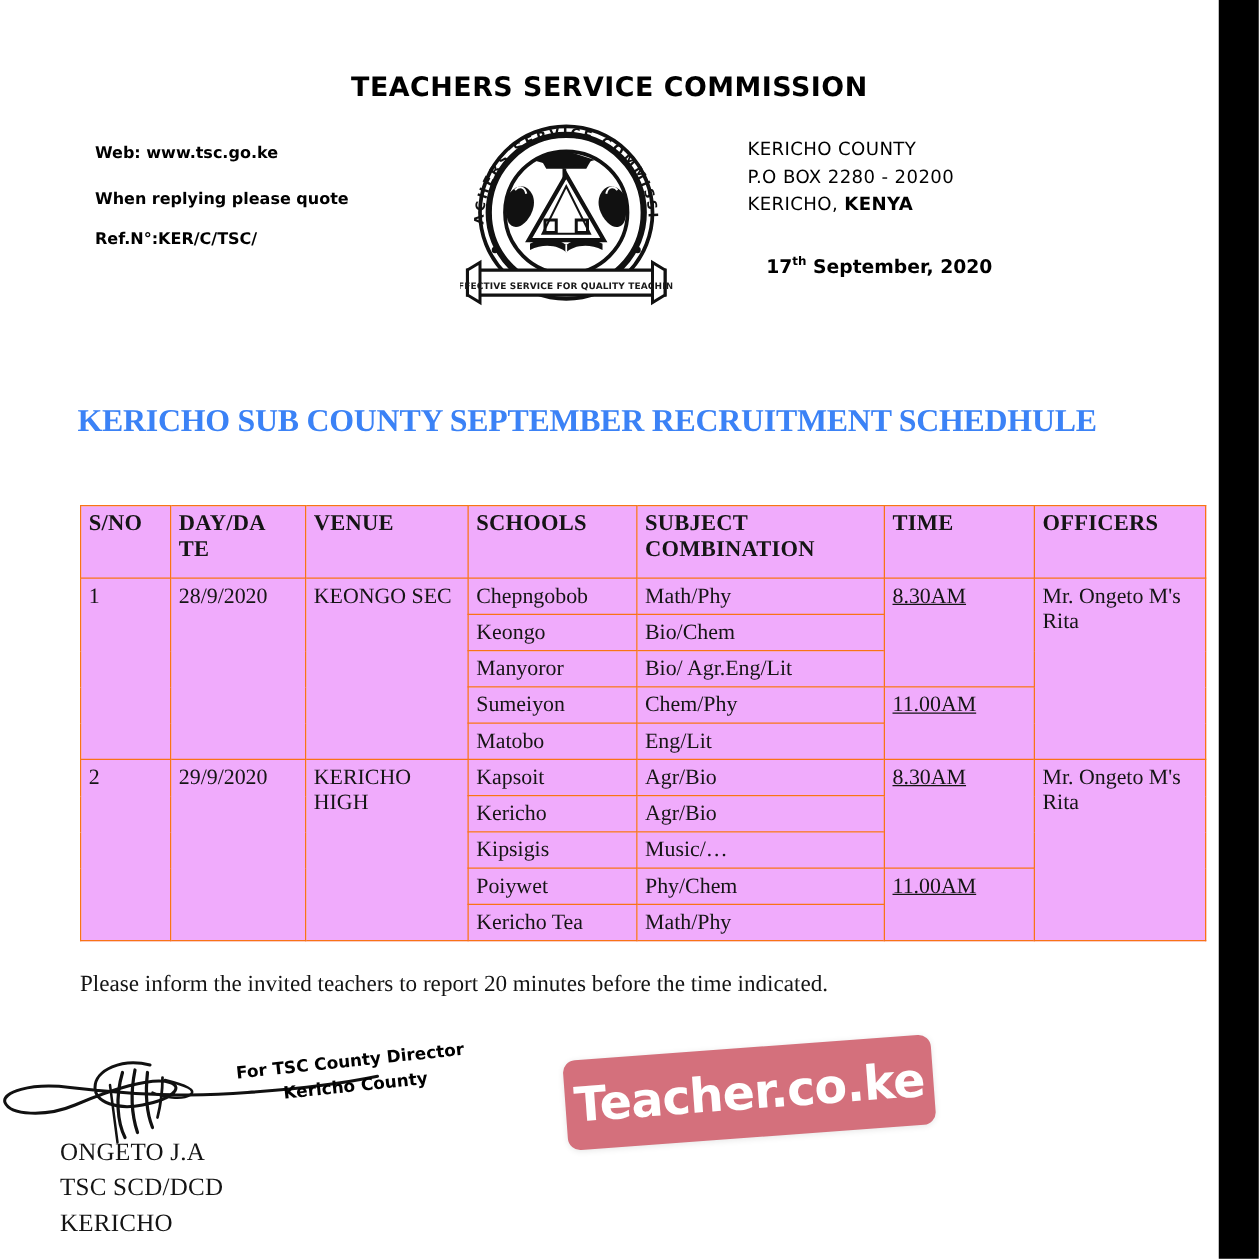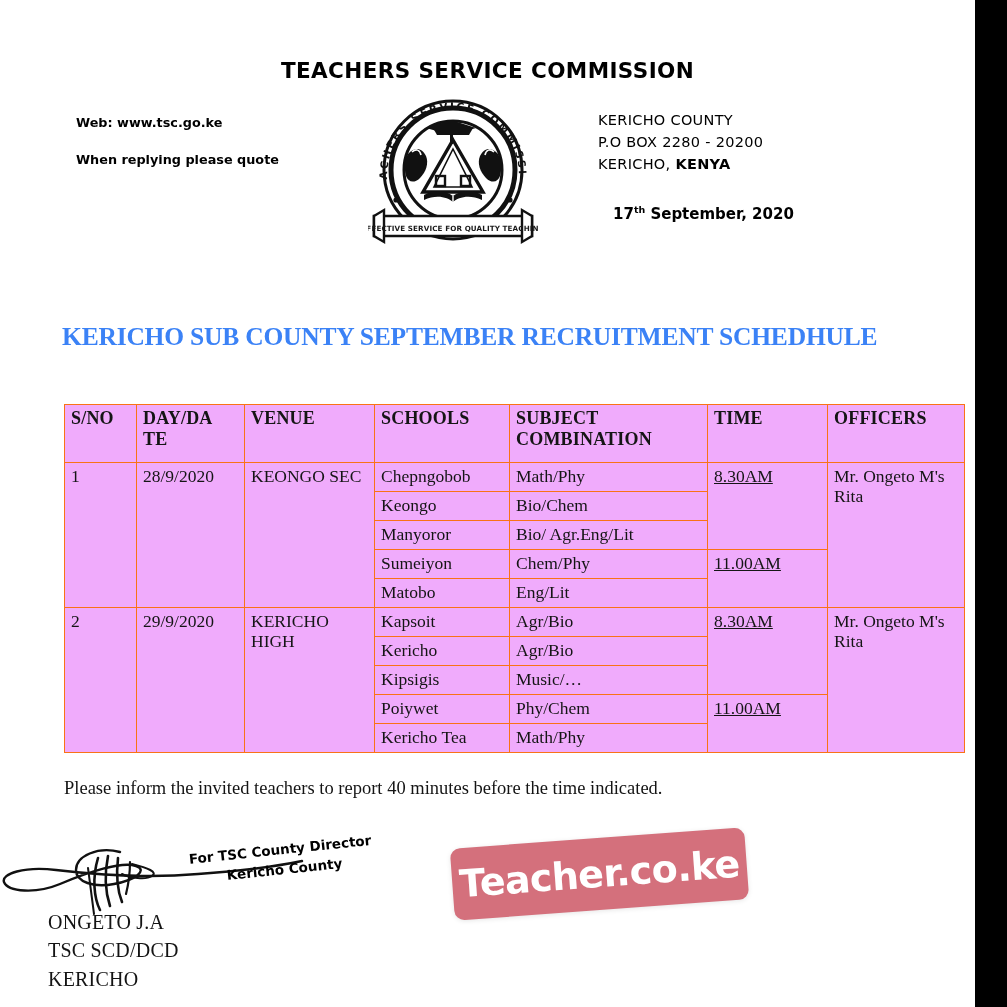--- a/index.html
+++ b/index.html
@@ -209,20 +209,21 @@
 <div class="page">
 
   <div class="letterhead">
 
     <div class="org-title">TEACHERS SERVICE COMMISSION</div>
 
     <div class="contact-block">
       <div>Web: www.tsc.go.ke</div>
       <div class="gap"></div>
       <div class="quote-line">When replying please quote</div>
+      <div class="ref-line">Ref.N°:KER/C/TSC/</div>
     </div>
 
     <div class="emblem">
       <svg viewBox="0 0 170 155" width="170" height="155" aria-hidden="true">
         <defs>
           <path id="arcTop" d="M 19,84 A 66,66 0 0 1 151,84"></path>
           <path id="arcBot" d="M 30,96 A 56,56 0 0 0 140,96"></path>
         </defs>
 
         <circle cx="85" cy="78" r="69" fill="none" stroke="#111" stroke-width="3"></circle>
@@ -352,21 +353,21 @@
             <td class="time-cell" rowspan="2">11.00AM</td>
           </tr>
           <tr>
             <td>Kericho Tea</td>
             <td>Math/Phy</td>
           </tr>
         </tbody>
     </table>
   </div>
 
-  <div class="note">Please inform the invited teachers to report 40 minutes before the time indicated.</div>
+  <div class="note">Please inform the invited teachers to report 20 minutes before the time indicated.</div>
 
   <div class="sig-area">
     <div class="sig-scribble">
       <svg viewBox="0 0 330 75" width="330" height="75" aria-hidden="true">
         <g fill="none" stroke="#111" stroke-width="2.4" stroke-linecap="round">
           <path d="M118,8 C96,2 74,12 74,26 C74,38 92,44 112,40 C134,36 146,26 134,22
                    C120,17 86,28 58,40 C34,50 6,48 2,38 C-1,30 22,22 54,26
                    C96,31 150,34 196,30 C238,27 276,22 300,17"></path>
           <path d="M86,24 L92,70" stroke-width="2.0"></path>
           <path d="M96,14 C90,34 92,54 98,66" stroke-width="2.6"></path>

